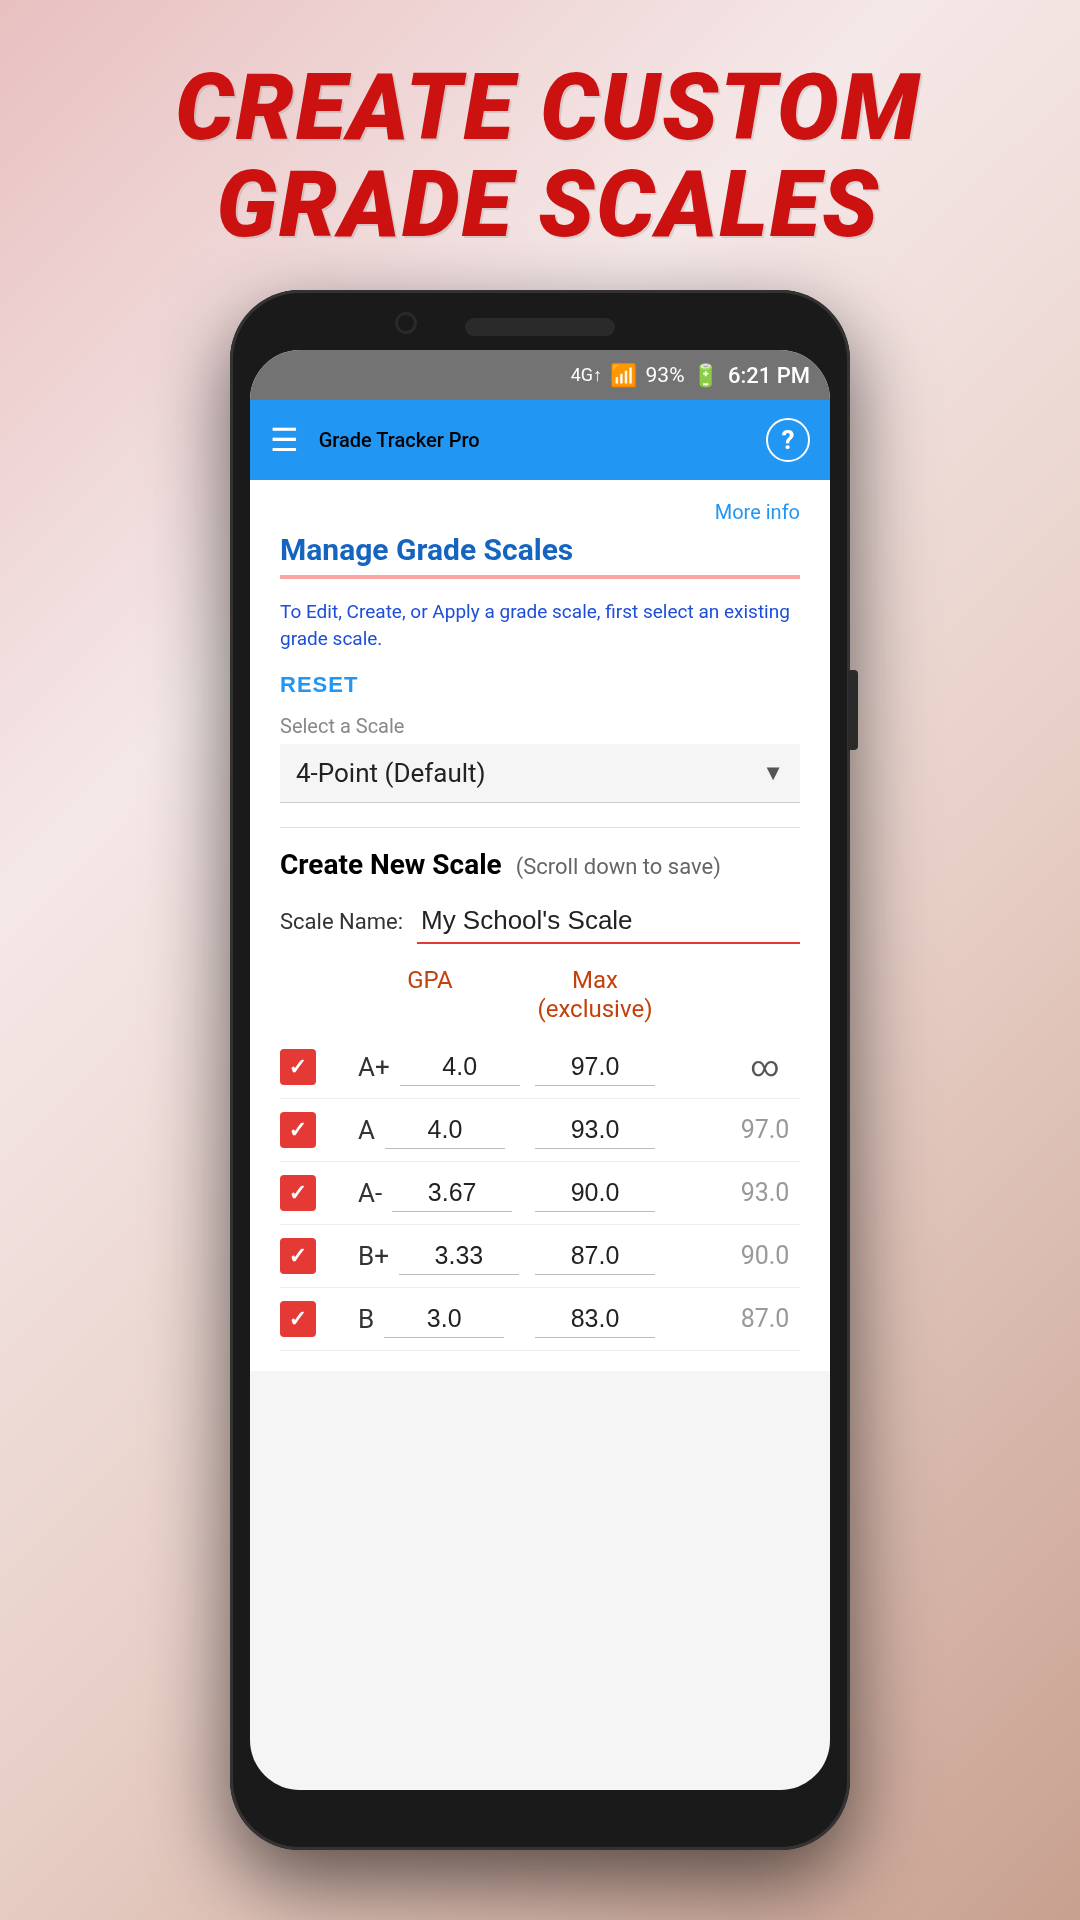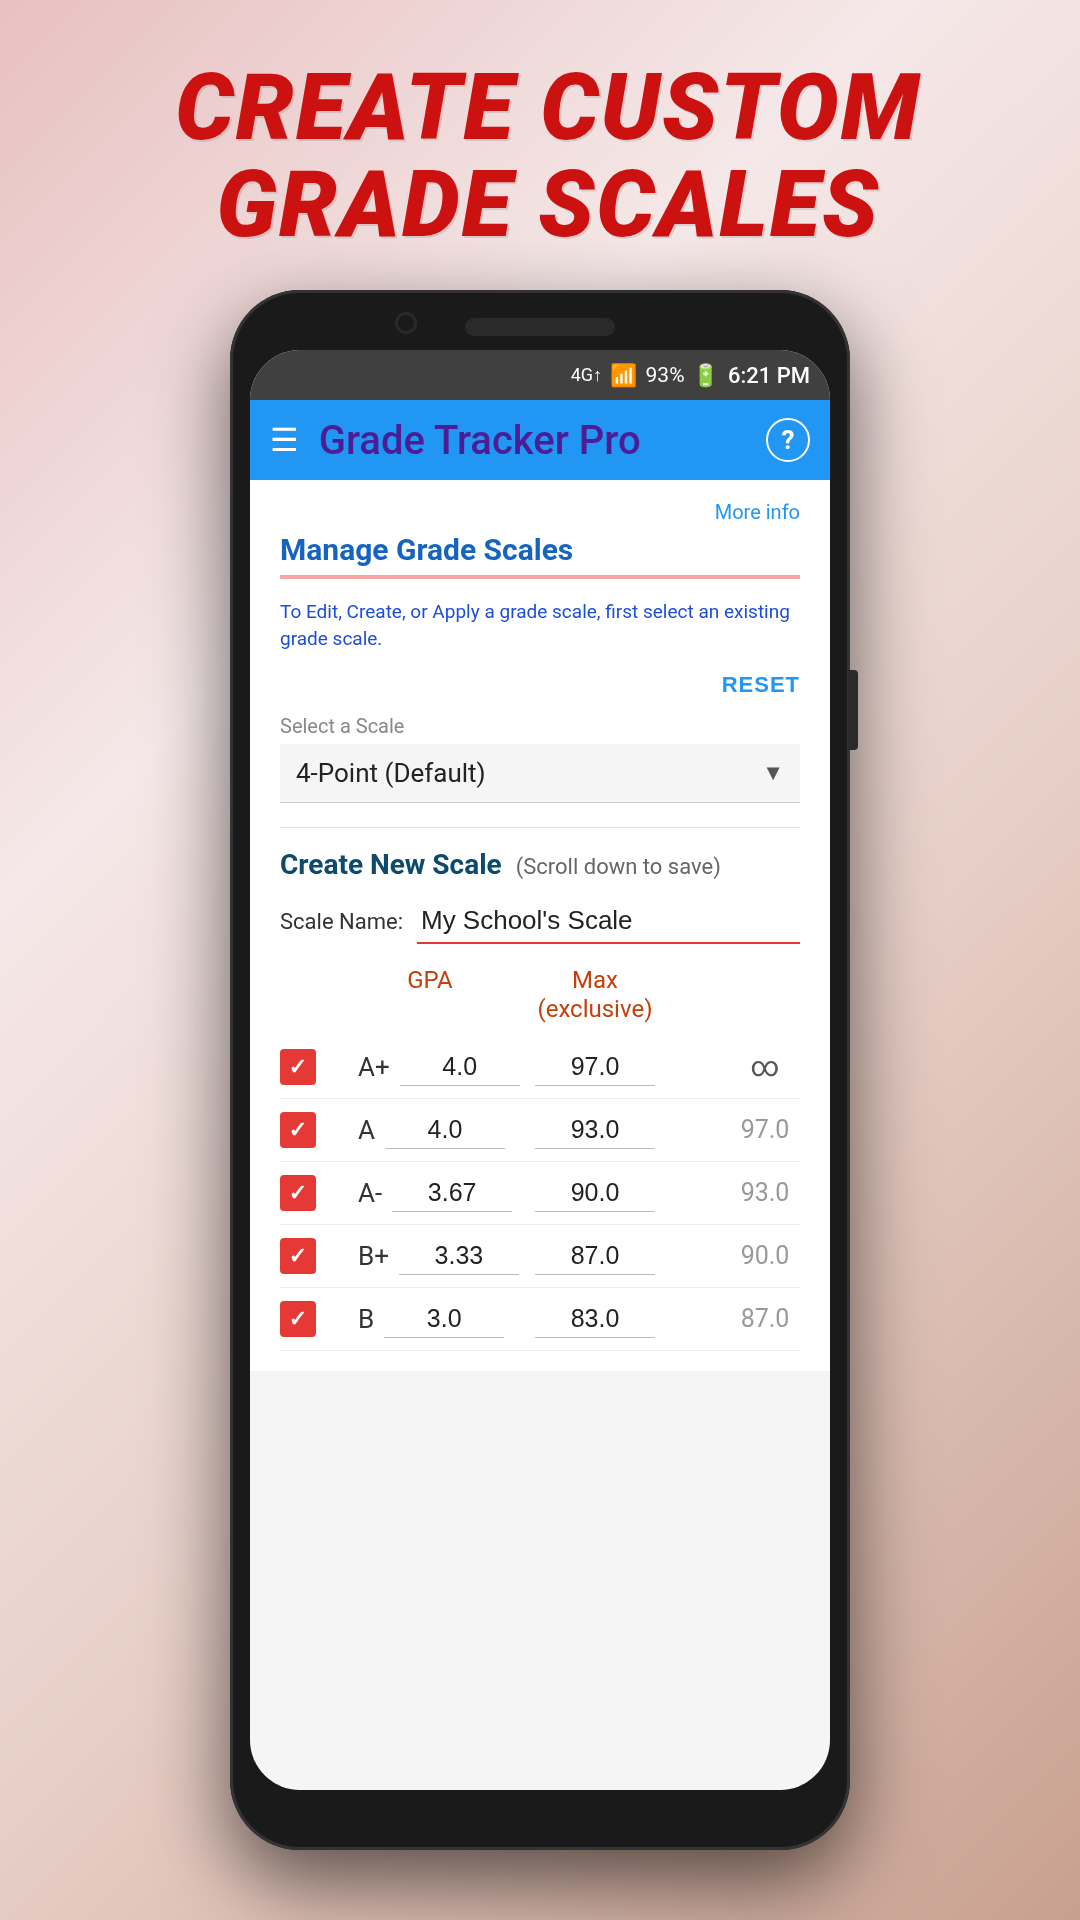--- a/index.html
+++ b/index.html
@@ -109,21 +109,21 @@
       top: 380px;
       width: 10px;
       height: 80px;
       background: #2a2a2a;
       border-radius: 0 4px 4px 0;
     }
 
     
     .status-bar {
       height: 50px;
-      background: #404040;
+      background: #737373;
       display: flex;
       align-items: center;
       justify-content: flex-end;
       padding: 0 20px;
       color: white;
       font-size: 22px;
     }
 
     .status-bar-icons {
       display: flex;
@@ -142,22 +142,22 @@
     }
 
     .hamburger-icon {
       color: white;
       font-size: 32px;
       line-height: 1;
       cursor: pointer;
     }
 
     .app-bar-title {
-      color: #4c1d95;
-      font-size: 40px;
+      color: #000000;
+      font-size: 20px;
       font-weight: 500;
       flex: 1;
     }
 
     .help-icon {
       width: 44px;
       height: 44px;
       border: 2.5px solid white;
       border-radius: 50%;
       color: white;
@@ -201,21 +201,21 @@
     .section-description {
       color: #1d4ed8;
       font-size: 19px;
       line-height: 1.4;
       margin-bottom: 20px;
       margin-top: 20px;
     }
 
     .reset-row {
       display: flex;
-      justify-content: flex-end;
+      justify-content: flex-start;
       margin-bottom: 16px;
     }
 
     .reset-btn {
       color: #2196f3;
       font-size: 22px;
       font-weight: bold;
       letter-spacing: 1px;
       cursor: pointer;
       background: none;
@@ -253,21 +253,21 @@
       color: #555;
     }
 
     .divider {
       height: 1px;
       background: #e0e0e0;
       margin: 4px 0 20px 0;
     }
 
     .create-scale-title {
-      color: #0c4a6e;
+      color: #000000;
       font-size: 28px;
       font-weight: bold;
       display: inline;
     }
 
     .create-scale-hint {
       color: #666;
       font-size: 22px;
       margin-left: 10px;
     }

